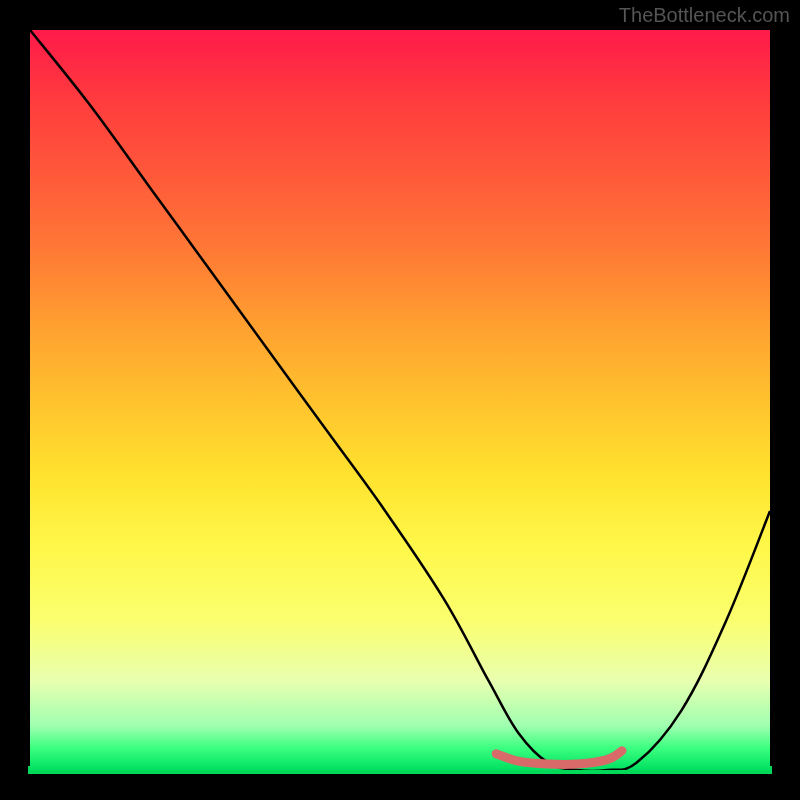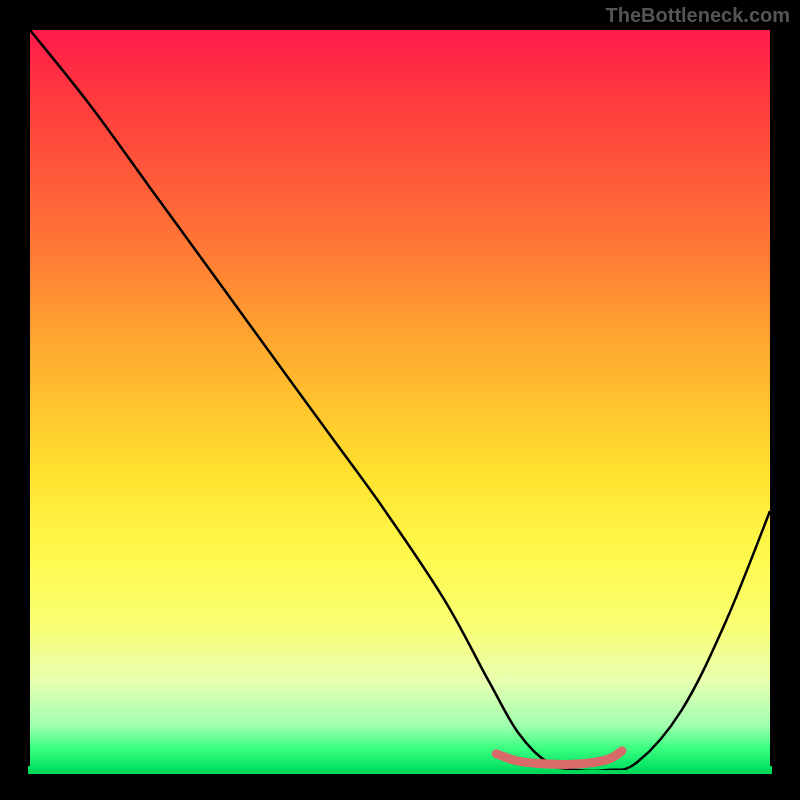--- a/index.html
+++ b/index.html
@@ -11,21 +11,21 @@
     font-family: Arial, sans-serif;
     overflow: hidden;
     position: relative;
   }
   .watermark {
     position: absolute;
     top: 4px;
     right: 10px;
     color: #555;
     font-size: 20px;
-    font-weight: 700;
+    font-weight: 400;
     z-index: 10;
   }
   .plot-area {
     position: absolute;
     left: 30px;
     top: 30px;
     width: 740px;
     height: 740px;
   }
   .gradient-bg {

